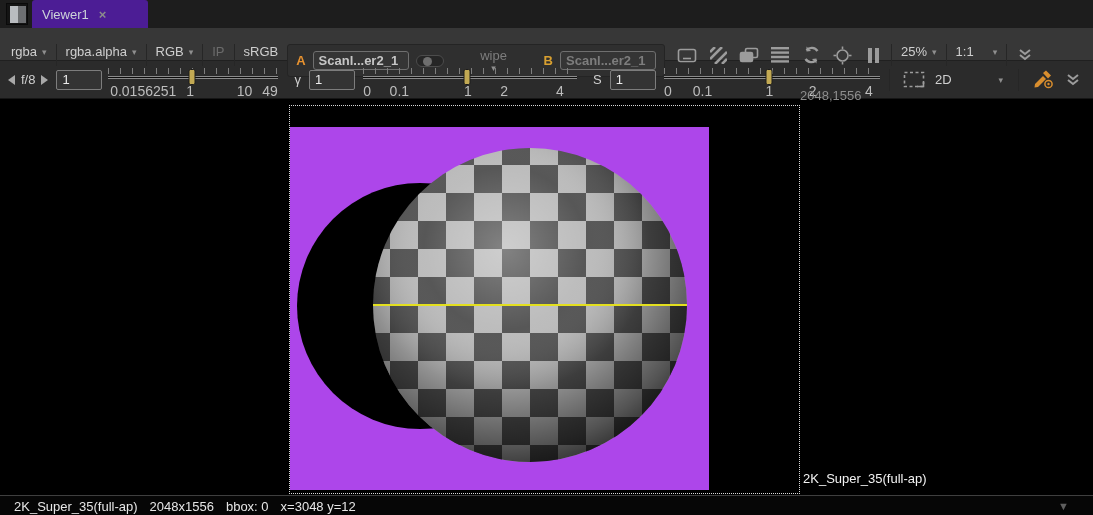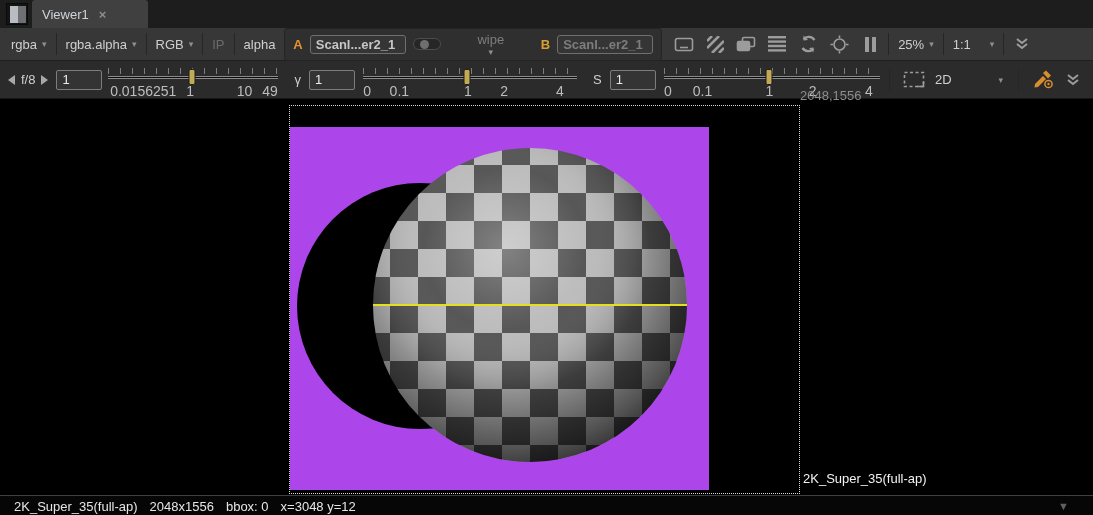--- a/index.html
+++ b/index.html
@@ -6,27 +6,27 @@
   html,body { width:1093px; height:515px; background:#000; overflow:hidden;
               font-family:"Liberation Sans", sans-serif; }
   .app { position:relative; width:1093px; height:515px; background:#232323; }
 
   
   .tabbar { position:relative; height:28px; background:#1d1d1d; }
   .pane-icon { position:absolute; left:6px; top:3px; width:22px; height:22px;
                background:#141414; border:1px solid #0a0a0a; }
   .pane-icon .half-l { position:absolute; left:3px; top:2px; width:8px; height:17px; background:#b9bcc0; }
   .pane-icon .half-r { position:absolute; left:11px; top:2px; width:8px; height:17px; background:#6d6f72; }
-  .tab { position:absolute; left:32px; top:0; height:28px; width:116px; background:#404040;
+  .tab { position:absolute; left:32px; top:0; height:28px; width:116px; background:#4c1d95;
          border-radius:3px 3px 0 0; display:flex; align-items:center; padding:0 10px; gap:10px; }
   .tab-title { color:#cdd3d9; font-size:13px; }
   .tab-close { color:#8c8c8c; font-size:13px; font-weight:bold; cursor:default; }
 
   
-  .tb1 { height:31px; background:#373737; display:flex; align-items:center; padding:16px 8px;
+  .tb1 { height:31px; background:#373737; display:flex; align-items:flex-start; padding:16px 8px;
          border-bottom:1px solid #202020; }
   .sep { width:1px; height:22px; background:#262626; margin:0 6px; flex:none; }
   .ddl { display:flex; align-items:center; gap:5px; color:#cfcfcf; font-size:13px; padding:0 3px; flex:none; }
   .caret { color:#8f8f8f; font-size:9px; }
   .dim { color:#6b6b6b; }
   .ab-group { display:flex; align-items:center; gap:7px; background:#2f2f2f;
               border:1px solid #242424; border-radius:3px; padding:3px 8px; margin-left:6px; flex:none; }
   .ab-letter { font-size:13px; font-weight:bold; }
   .field { width:96px; height:19px; background:#353535; border:1px solid #6f6f6f; border-radius:3px;
            font-size:13px; display:flex; align-items:center; padding:0 5px; white-space:nowrap; overflow:hidden;font-weight:bold; }
@@ -106,21 +106,21 @@
     <div class="ddl">
       <span>RGB</span>
       <span class="caret">▾</span>
     </div>
     <div class="sep"></div>
     <div class="ddl dim">
       <span>IP</span>
     </div>
     <div class="sep"></div>
     <div class="ddl">
-      <span>alpha</span>
+      <span>sRGB</span>
     </div>
 
     <div class="ab-group">
       <span class="ab-letter" style="color:#e6912f">A</span>
       <div class="field" style="color:#c6c6c6">Scanl...er2_1</div>
       <div class="toggle">
           <div class="knob"></div>
         </div>
       <div class="wipe-ddl">
         <span>wipe</span>

